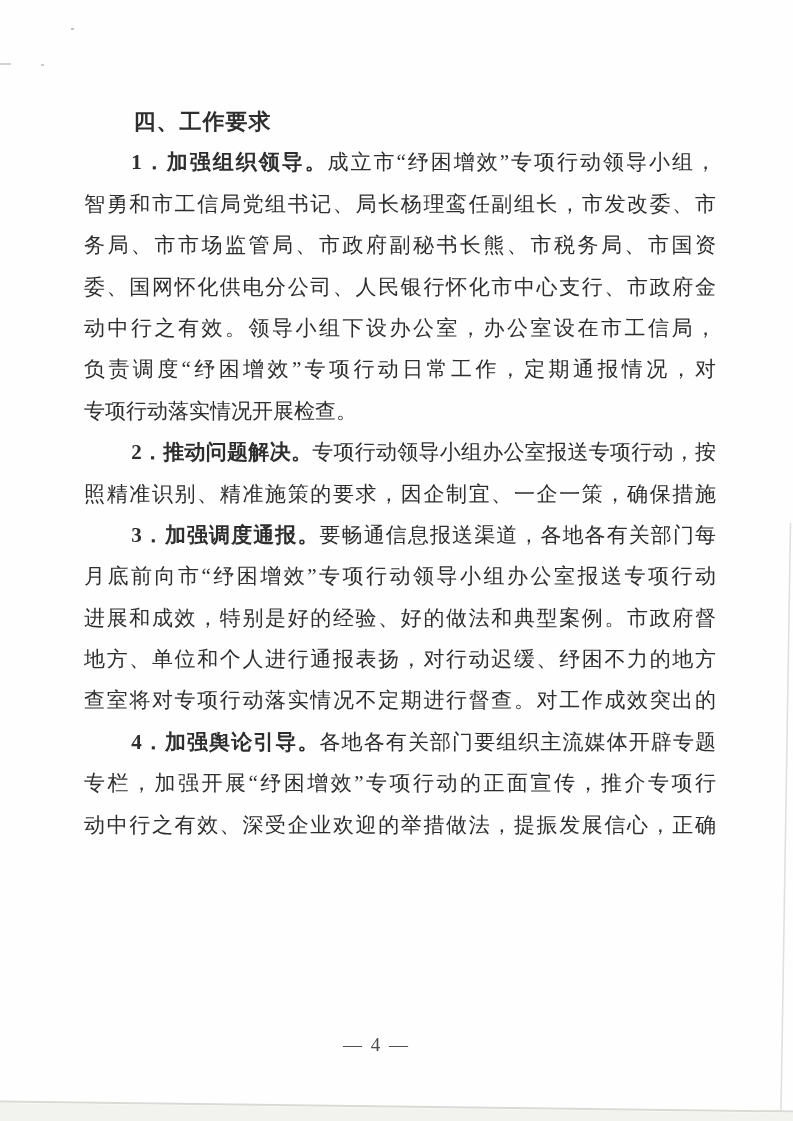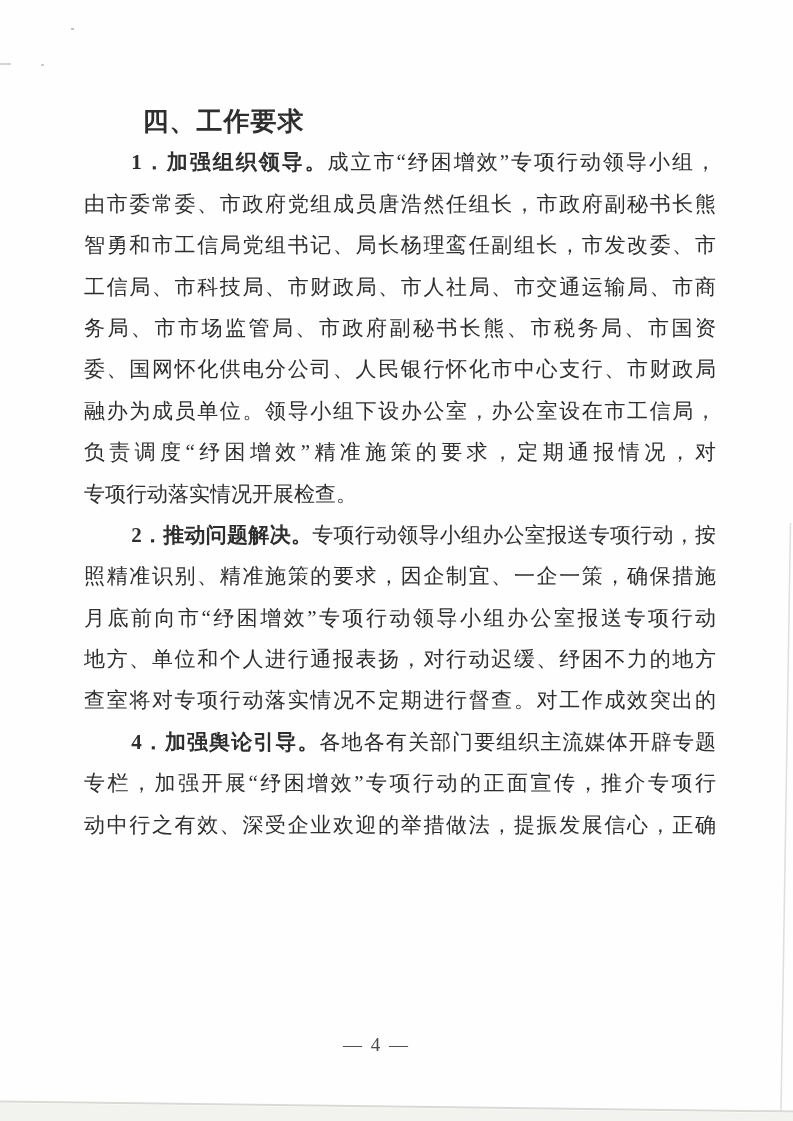--- a/index.html
+++ b/index.html
@@ -33,21 +33,21 @@
     text-align: justify;
     height: 41.4px;
     overflow: visible;
   }
   .line.fill { text-align-last: justify; }
   .line.last { text-align-last: left; }
   .line.indent { text-indent: 2.25em; }
   .heading {
     font-family: "Liberation Sans", "DejaVu Sans", sans-serif;
     font-weight: 700;
-    font-size: 26px;
+    font-size: 22px;
     letter-spacing: 1px;
     text-align: left;
     text-align-last: left;
   }
   .lead { font-weight: 700; }
   .page-number {
     position: absolute;
     left: 0; top: 1034px;
     width: 793px;
     text-align: center;
@@ -72,33 +72,33 @@
   <div class="artifact speck-1"></div>
   <div class="artifact speck-2"></div>
   <div class="artifact dash-artifact"></div>
 
   <div class="doc">
     <div class="line heading indent">
       <span>四、工作要求</span>
     </div>
 
     <div class="line fill indent"><span class="lead">1．加强组织领导。</span><span>成立市“纾困增效”专项行动领导小组，</span></div>
-    <div class="line fill"><span>由市委常委、市政府党组成员唐浩然任组长，市政府副秘书长熊</span></div>
     <div class="line fill"><span>智勇和市工信局党组书记、局长杨理鸾任副组长，市发改委、市</span></div>
-    <div class="line fill"><span>工信局、市科技局、市财政局、市人社局、市交通运输局、市商</span></div>
     <div class="line fill"><span>务局、市市场监管局、市政府副秘书长熊、市税务局、市国资</span></div>
-    <div class="line fill"><span>委、国网怀化供电分公司、人民银行怀化市中心支行、市财政局</span></div>
-    <div class="line fill"><span>融办为成员单位。领导小组下设办公室，办公室设在市工信局，</span></div>
-    <div class="line fill"><span>负责调度“纾困增效”精准施策的要求，定期通报情况，对</span></div>
+    <div class="line fill"><span>委、国网怀化供电分公司、人民银行怀化市中心支行、市政府金</span></div>
+    <div class="line fill"><span>动中行之有效。领导小组下设办公室，办公室设在市工信局，</span></div>
+    <div class="line fill"><span>负责调度“纾困增效”专项行动日常工作，定期通报情况，对</span></div>
     <div class="line last"><span>专项行动落实情况开展检查。</span></div>
 
     <div class="line fill indent"><span class="lead">2．推动问题解决。</span><span>专项行动领导小组办公室报送专项行动，按</span></div>
     <div class="line fill"><span>照精准识别、精准施策的要求，因企制宜、一企一策，确保措施</span></div>
 
+    <div class="line fill indent"><span class="lead">3．加强调度通报。</span><span>要畅通信息报送渠道，各地各有关部门每</span></div>
     <div class="line fill"><span>月底前向市“纾困增效”专项行动领导小组办公室报送专项行动</span></div>
+    <div class="line fill"><span>进展和成效，特别是好的经验、好的做法和典型案例。市政府督</span></div>
     <div class="line fill"><span>地方、单位和个人进行通报表扬，对行动迟缓、纾困不力的地方</span></div>
     <div class="line fill"><span>查室将对专项行动落实情况不定期进行督查。对工作成效突出的</span></div>
 
     <div class="line fill indent"><span class="lead">4．加强舆论引导。</span><span>各地各有关部门要组织主流媒体开辟专题</span></div>
     <div class="line fill"><span>专栏，加强开展“纾困增效”专项行动的正面宣传，推介专项行</span></div>
     <div class="line fill"><span>动中行之有效、深受企业欢迎的举措做法，提振发展信心，正确</span></div>
   </div>
 
   <div class="page-number">— 4 —</div>
 

